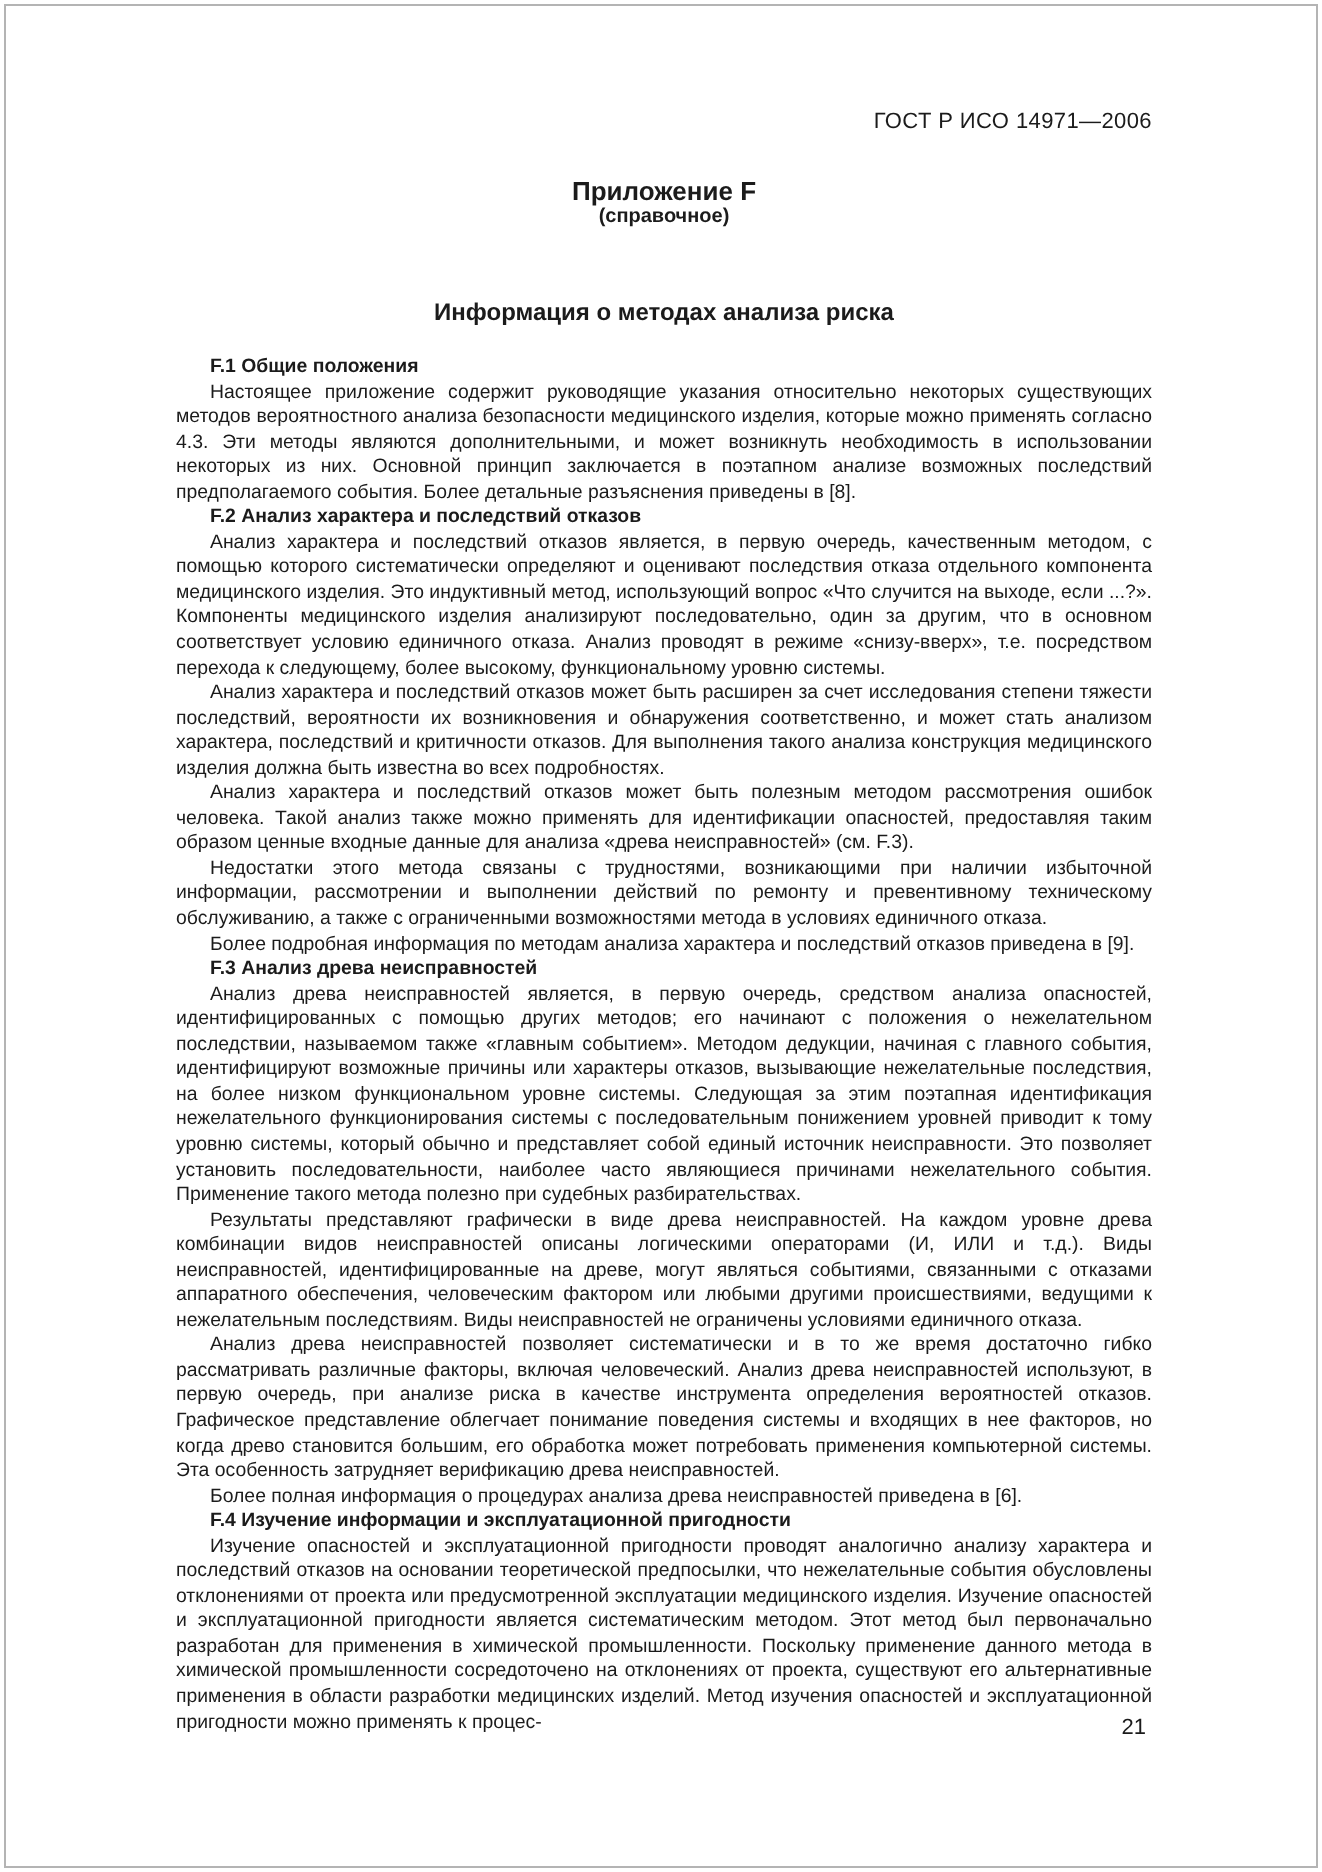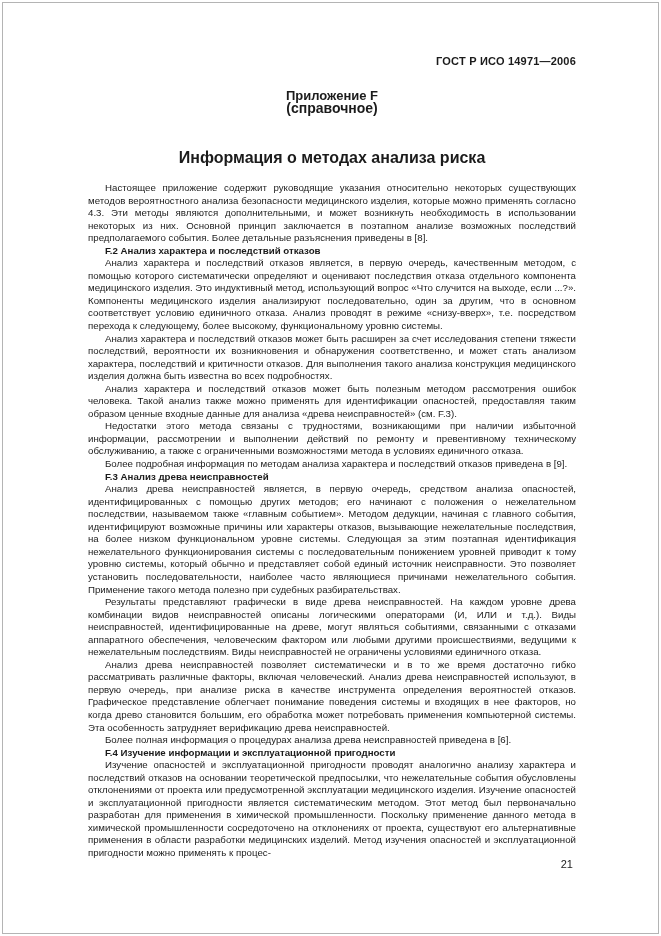--- a/index.html
+++ b/index.html
@@ -24,42 +24,42 @@
     pointer-events: none;
   }
   .content {
     position: absolute;
     left: 88px;
     top: 55px;
     width: 488px;
   }
   .header-right {
     text-align: right;
-    font-weight: bold;
+    font-weight: normal;
     font-size: 11px;
     letter-spacing: 0.2px;
     margin-bottom: 22px;
   }
   .annex-label {
     text-align: center;
     font-weight: bold;
     font-size: 13px;
     line-height: 13px;
   }
   .annex-type {
     text-align: center;
     font-weight: bold;
-    font-size: 14px;
+    font-size: 10px;
     line-height: 13px;
     margin-bottom: 34px;
   }
   .doc-title {
     text-align: center;
     font-weight: bold;
-    font-size: 16px;
+    font-size: 12px;
     margin-bottom: 15px;
   }
   .para {
     font-size: 9.7px;
     line-height: 12.55px;
     text-align: justify;
     text-indent: 17px;
   }
   .para.heading {
     font-weight: bold;
@@ -82,20 +82,21 @@
   <div class="content">
     <div class="header-right">ГОСТ Р ИСО 14971—2006</div>
 
     <div class="annex-label">Приложение F</div>
 
     <div class="annex-type">(справочное)</div>
 
     <div class="doc-title">Информация о методах анализа риска</div>
 
     <div class="sections">
+        <p class="para heading">F.1 Общие положения</p>
         <p class="para">Настоящее приложение содержит руководящие указания относительно некоторых существующих методов вероятностного анализа безопасности медицинского изделия, которые можно применять согласно 4.3. Эти методы являются дополнительными, и может возникнуть необходимость в использовании некоторых из них. Основной принцип заключается в поэтапном анализе возможных последствий предполагаемого события. Более детальные разъяснения приведены в [8].</p>
         <p class="para heading">F.2 Анализ характера и последствий отказов</p>
         <p class="para">Анализ характера и последствий отказов является, в первую очередь, качественным методом, с помощью которого систематически определяют и оценивают последствия отказа отдельного компонента медицинского изделия. Это индуктивный метод, использующий вопрос «Что случится на выходе, если ...?». Компоненты медицинского изделия анализируют последовательно, один за другим, что в основном соответствует условию единичного отказа. Анализ проводят в режиме «снизу-вверх», т.е. посредством перехода к следующему, более высокому, функциональному уровню системы.</p>
         <p class="para">Анализ характера и последствий отказов может быть расширен за счет исследования степени тяжести последствий, вероятности их возникновения и обнаружения соответственно, и может стать анализом характера, последствий и критичности отказов. Для выполнения такого анализа конструкция медицинского изделия должна быть известна во всех подробностях.</p>
         <p class="para">Анализ характера и последствий отказов может быть полезным методом рассмотрения ошибок человека. Такой анализ также можно применять для идентификации опасностей, предоставляя таким образом ценные входные данные для анализа «древа неисправностей» (см. F.3).</p>
         <p class="para">Недостатки этого метода связаны с трудностями, возникающими при наличии избыточной информации, рассмотрении и выполнении действий по ремонту и превентивному техническому обслуживанию, а также с ограниченными возможностями метода в условиях единичного отказа.</p>
         <p class="para">Более подробная информация по методам анализа характера и последствий отказов приведена в [9].</p>
         <p class="para heading">F.3 Анализ древа неисправностей</p>
         <p class="para">Анализ древа неисправностей является, в первую очередь, средством анализа опасностей, идентифицированных с помощью других методов; его начинают с положения о нежелательном последствии, называемом также «главным событием». Методом дедукции, начиная с главного события, идентифицируют возможные причины или характеры отказов, вызывающие нежелательные последствия, на более низком функциональном уровне системы. Следующая за этим поэтапная идентификация нежелательного функционирования системы с последовательным понижением уровней приводит к тому уровню системы, который обычно и представляет собой единый источник неисправности. Это позволяет установить последовательности, наиболее часто являющиеся причинами нежелательного события. Применение такого метода полезно при судебных разбирательствах.</p>
         <p class="para">Результаты представляют графически в виде древа неисправностей. На каждом уровне древа комбинации видов неисправностей описаны логическими операторами (И, ИЛИ и т.д.). Виды неисправностей, идентифицированные на древе, могут являться событиями, связанными с отказами аппаратного обеспечения, человеческим фактором или любыми другими происшествиями, ведущими к нежелательным последствиям. Виды неисправностей не ограничены условиями единичного отказа.</p>

